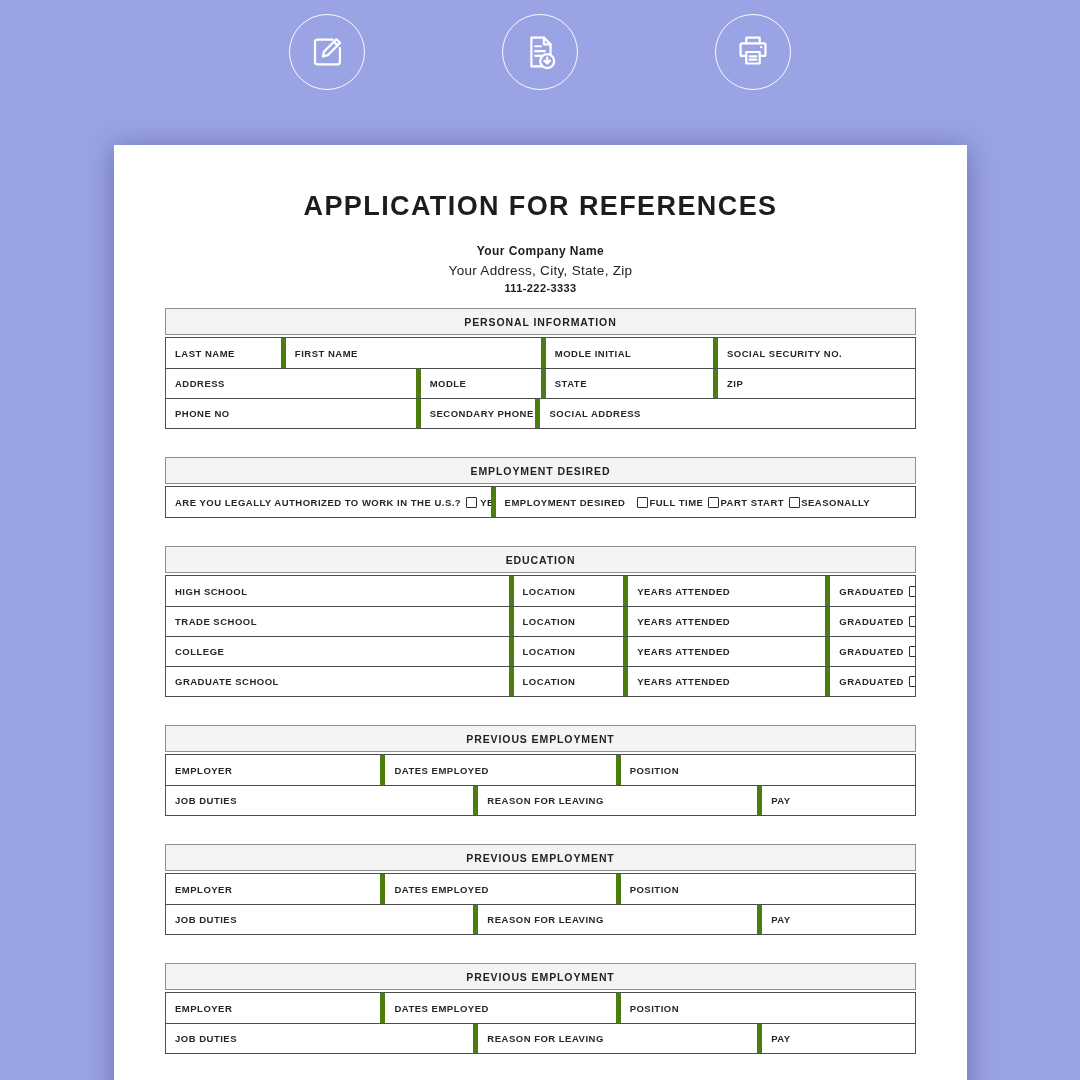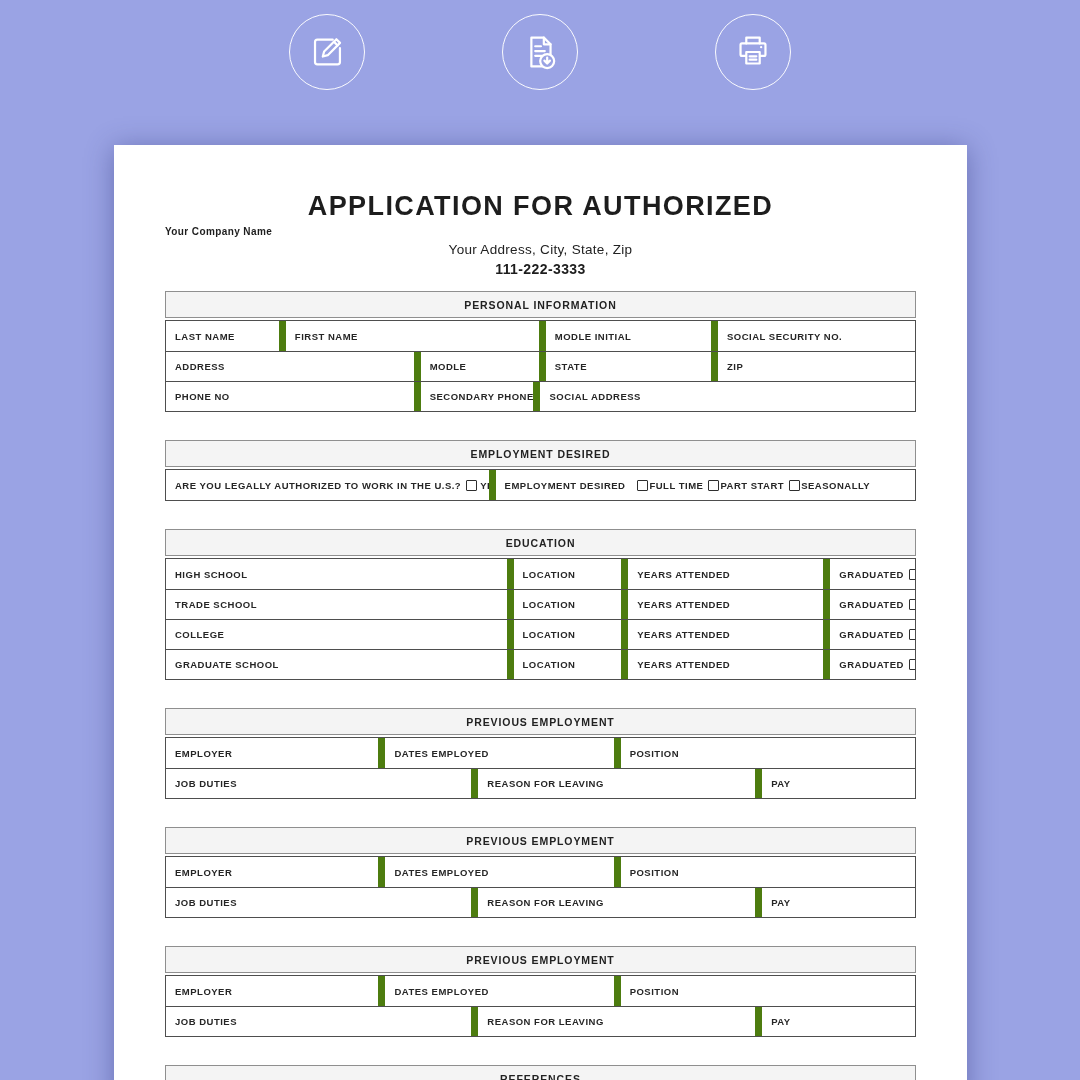--- a/index.html
+++ b/index.html
@@ -21,40 +21,40 @@
 
   
   .page {
     position:absolute; left:114px; top:145px; width:853px; height:960px;
     background:#ffffff;
     box-shadow:0 3px 26px rgba(45,52,120,.45);
   }
   .page-inner { padding:46px 51px 0 51px; }
 
   .doc-title  { text-align:center; font-size:27px; font-weight:800; letter-spacing:1.4px; color:#1d1d1d; }
-  .doc-company{ font-size:10px; font-weight:700; letter-spacing:.4px; color:#1d1d1d; margin-top:4px; }
+  .doc-company{ text-align:center; font-size:12px; font-weight:700; letter-spacing:.4px; color:#1d1d1d; margin-top:22px; }
   .doc-addr   { text-align:center; font-size:13.5px; font-weight:500; letter-spacing:.3px; color:#222; margin-top:5px; }
-  .doc-phone  { text-align:center; font-size:14px; font-weight:600; letter-spacing:.4px; color:#1d1d1d; margin-top:4px; }
+  .doc-phone  { text-align:center; font-size:11px; font-weight:600; letter-spacing:.4px; color:#1d1d1d; margin-top:4px; }
 
   
   .sections { margin-top:14px; }
   .section  { margin-top:28px; }
   .section:first-child { margin-top:0; }
   .sec-header {
     height:27px; background:#f4f4f4; border:1px solid #8f8f8f;
     display:flex; align-items:center; justify-content:center;
     font-size:10.5px; font-weight:700; letter-spacing:.9px; color:#222;
   }
   .sec-body { border:1px solid #4e4e4e; margin-top:2px; background:#fff; }
   .t-row { display:flex; height:30px; }
-  .t-row + .t-row { border-top:1px solid #4e4e4e; }
+  .t-row + .t-row { border-top:1px solid #4e4e4e;justify-content:space-between; }
   .cell {
     display:flex; align-items:center; padding-left:9px; padding-right:4px;
     font-size:9.5px; font-weight:700; letter-spacing:.5px; color:#262626;
-    border-right:7px solid #4d7c0f; overflow:hidden; white-space:nowrap;
+    border-right:5px solid #4d7c0f; overflow:hidden; white-space:nowrap;
   }
   .cell:last-child { border-right:none; }
 
   .checkbox {
     width:11px; height:11px; flex:0 0 11px;
     border:1.5px solid #2e2e2e; background:#fff; display:inline-block;
     margin-left:5px; margin-right:3px; border-radius:1px;
   }
   .checkbox.tight { margin-right:1px; }
   .gap-lg { margin-left:12px; }
@@ -99,21 +99,21 @@
       <rect x="11" y="15" width="26" height="13" rx="1.5"></rect>
       <rect x="17" y="24" width="14" height="12" fill="#9aa3e4"></rect>
       <path d="M20.5 28.5 h7 M20.5 32 h7"></path>
       <circle cx="32.5" cy="19" r="1.2" fill="#ffffff" stroke="none"></circle>
     </svg>
   </span>
 </div>
 
 <div class="page">
   <div class="page-inner">
-    <div class="doc-title">APPLICATION FOR AUTHORIZED</div>
+    <div class="doc-title">APPLICATION FOR REFERENCES</div>
     <div class="doc-company">Your Company Name</div>
     <div class="doc-addr">Your Address, City, State, Zip</div>
     <div class="doc-phone">111-222-3333</div>
 
     <div class="sections">
 
       <div class="section">
         <div class="sec-header">PERSONAL INFORMATION</div>
         <div class="sec-body">
           <div class="t-row">

